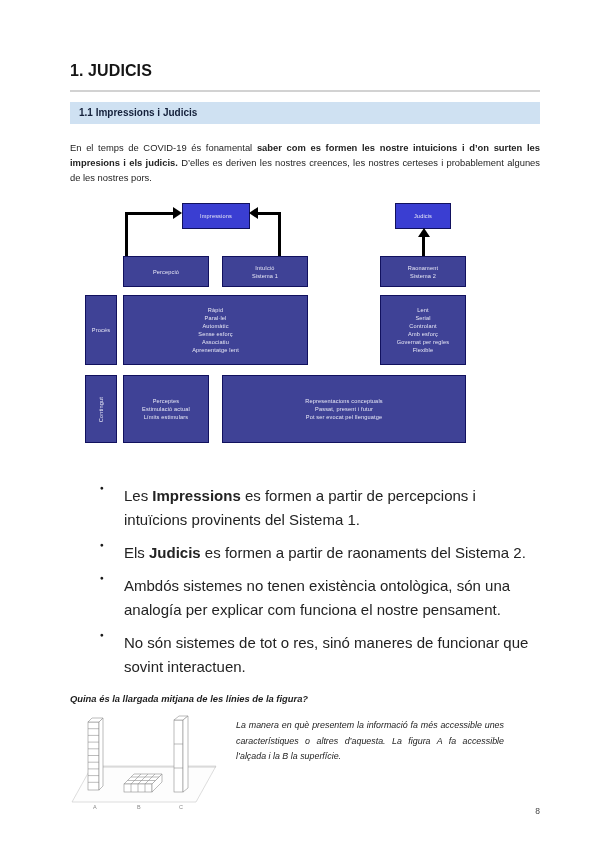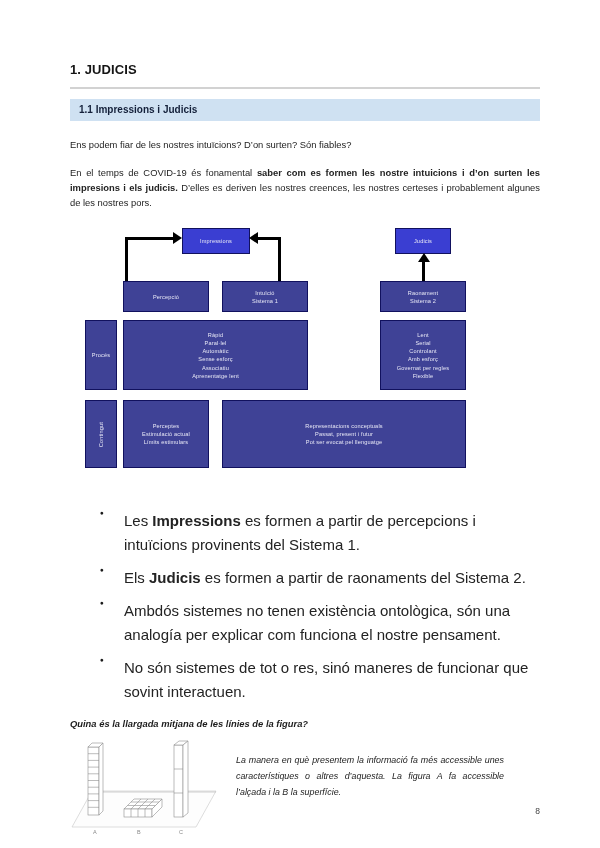--- a/index.html
+++ b/index.html
@@ -20,21 +20,21 @@
     position: absolute;
     left: 0; top: 0;
     width: 600px;
     height: 848px;
     box-sizing: border-box;
     padding: 62px 60px 24px 70px;
   }
 
   
   .h1 {
-    font-size: 13px;
+    font-size: 16px;
     font-weight: bold;
     letter-spacing: .1px;
     color: #151515;
     margin: 0 0 10px 0;
   }
   .h1-rule {
     height: 2px;
     background: #d2d2d2;
     margin: 0 0 10px 0;
     width: 100%;
@@ -129,21 +129,21 @@
     position: relative;
     flex: 0 0 auto;
   }
   .fig-caption {
     font-size: 8.9px;
     line-height: 1.75;
     font-style: italic;
     color: #222;
     text-align: justify;
     margin-left: 18px;
-    margin-top: 14px;
+    margin-top: 4px;
     width: 268px;
   }
 
   .page-num {
     position: absolute;
     right: 60px;
     bottom: 32px;
     font-size: 8.5px;
     color: #444;
   }
@@ -151,21 +151,20 @@
 </head>
 <body>
 
 <div class="page">
 
   <div class="h1">1. JUDICIS</div>
   <div class="h1-rule"></div>
 
   <div class="h2-band">1.1 Impressions i Judicis</div>
 
-  <p class="body">Ens podem fiar de les nostres intuïcions? D’on surten? Són fiables?</p>
 
   <p class="body"><span>En el temps de COVID-19 és fonamental </span><span class="b">saber com es formen les nostre intuicions i d’on surten les impresions i els judicis.</span><span> D’elles es deriven les nostres creences, les nostres certeses i probablement algunes de les nostres pors.</span></p>
 
   <div class="diagram-wrap">
 
     <div class="dg bright" style="left:112px; top:4px; width:68px; height:26px;">
       <span class="inner">Impressions</span>
     </div>
 
     <div class="dg bright" style="left:325px; top:4px; width:56px; height:26px;">

